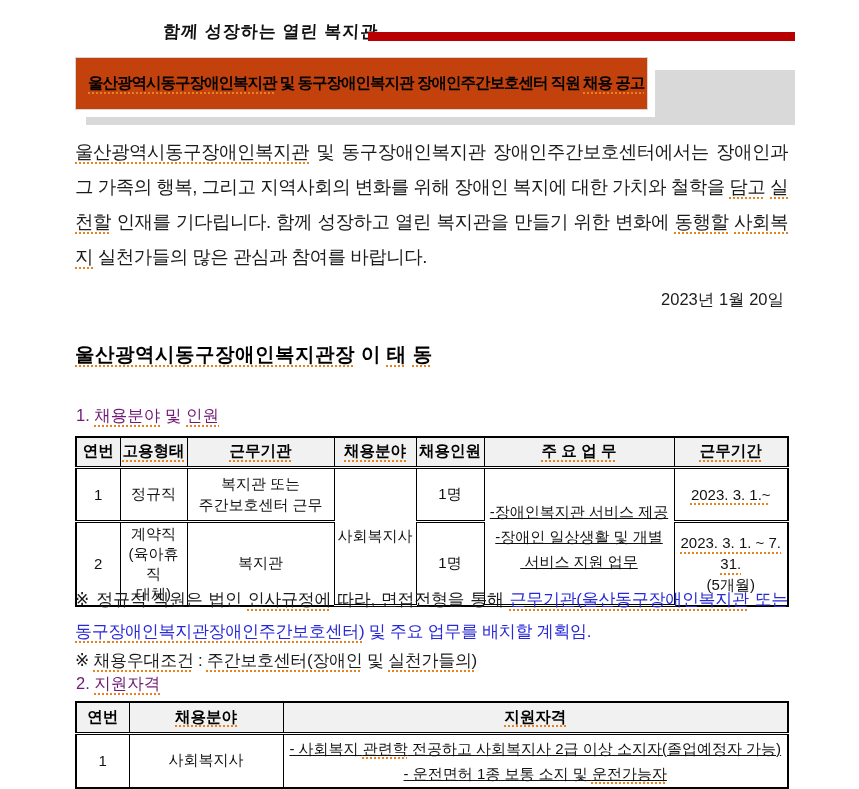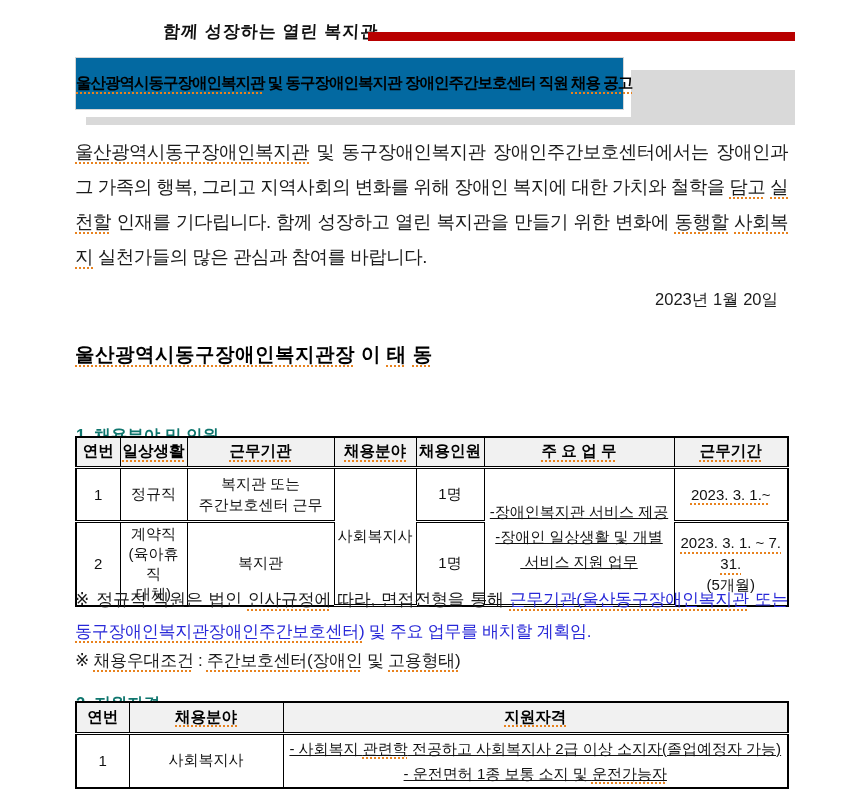--- a/index.html
+++ b/index.html
@@ -9,40 +9,40 @@
   }
   
   .slogan{
     position:absolute;left:163px;top:20px;font-size:17px;font-weight:800;
     letter-spacing:1px;transform:skewX(-3deg);color:#111;
   }
   .redbar{position:absolute;left:368px;top:32px;width:427px;height:9px;background:#b80000;}
   .title-shadow{position:absolute;left:86px;top:70px;width:709px;height:55px;background:#d9d9d9;}
   .title-box{
     position:absolute;left:75px;top:57px;width:547px;height:51px;
-    background:#0369a1;border:1px solid #d5d5d5;box-shadow:0 0 0 7px #fff;
-    display:flex;align-items:center;padding:0 0;z-index:2;
+    background:#c2410c;border:1px solid #d5d5d5;box-shadow:0 0 0 7px #fff;
+    display:flex;align-items:center;padding:0 12px;z-index:2;
   }
   .title-text{font-size:15.5px;font-weight:700;letter-spacing:-1px;white-space:nowrap;color:#000;}
   
   .intro{
     position:absolute;left:75px;top:134px;width:713px;
     font-size:18.5px;line-height:35px;font-weight:500;text-align:justify;
     letter-spacing:-0.5px;
   }
   .date-line{
-    position:absolute;left:75px;top:289px;width:703px;text-align:right;
+    position:absolute;left:81px;top:289px;width:703px;text-align:right;
     font-size:16.5px;font-weight:500;
   }
   .signature{
     position:absolute;left:75px;top:341px;width:711px;text-align:left;
     font-size:19.5px;font-weight:800;letter-spacing:0.5px;color:#000;
   }
   
-  .sec-heading{position:absolute;left:76px;font-size:16.5px;font-weight:700;color:#0f766e;margin-top:20px;}
+  .sec-heading{position:absolute;left:76px;font-size:16.5px;font-weight:400;color:#701a75;}
   .sec1{top:405px;}
   .sec2{top:673px;}
   
   table.doc{
     position:absolute;left:75px;width:712px;border-collapse:collapse;table-layout:fixed;
     border:2px solid #000;font-size:15px;color:#111;
   }
   table.t1{top:436px;}
   table.t2{top:701px;}
   table.doc th,table.doc td{
@@ -99,21 +99,21 @@
         <col style="width:67px">
         <col style="width:147px">
       <col style="width:82px">
         <col style="width:68px">
         <col style="width:190px">
       <col style="width:114px">
     </colgroup>
     <tbody>
       <tr class="hdr">
         <th><span>연번</span></th>
-        <th><span class="sp">일상생활</span></th>
+        <th><span class="sp">고용형태</span></th>
         <th><span class="sp">근무기관</span></th>
         <th><span class="sp">채용분야</span></th>
         <th><span>채용인원</span></th>
         <th><span class="sp">주 요 업 무</span></th>
         <th><span class="sp">근무기간</span></th>
       </tr>
       <tr class="r1 dbl">
         <td>1</td>
         <td>정규직</td>
         <td class="work"><span>복지관 또는</span><br><span>주간보호센터 근무</span></td>
@@ -126,21 +126,21 @@
         <td>2</td>
         <td class="multiline"><span>계약직</span><br><span>(육아휴직</span><br><span>대체)</span></td>
         <td>복지관</td>
         <td>1명</td>
         <td class="period"><span class="sp">2023. 3. 1. ~ 7. 31.</span><br><span>(5개월)</span></td>
       </tr>
     </tbody>
   </table>
 
   <div class="note note1"><span>※ 정규직 직원은 법인 </span><span class="sp">인사규정에</span><span> 따라, 면접전형을 통해 </span><span class="blue sp">근무기관(울산동구장애인복지관</span><span class="blue"> 또는 </span><span class="blue sp">동구</span><span class="blue sp">장애인복지관장애인주간보호센터)</span><span class="blue"> 및 주요 업무를 배치할 계획임.</span></div>
-  <div class="note note2"><span>※ </span><span class="sp">채용우대조건</span><span> : </span><span class="sp">주간보호센터(장애인</span><span> 및 </span><span class="sp">고용형태)</span></div>
+  <div class="note note2"><span>※ </span><span class="sp">채용우대조건</span><span> : </span><span class="sp">주간보호센터(장애인</span><span> 및 </span><span class="sp">실천가들의)</span></div>
 
   <div class="sec-heading sec2"><span>2. </span><span class="sp">지원자격</span></div>
 
   <table class="doc t2">
     <colgroup>
       <col style="width:53px">
         <col style="width:154px">
         <col style="width:505px">
     </colgroup>
     <tbody>

